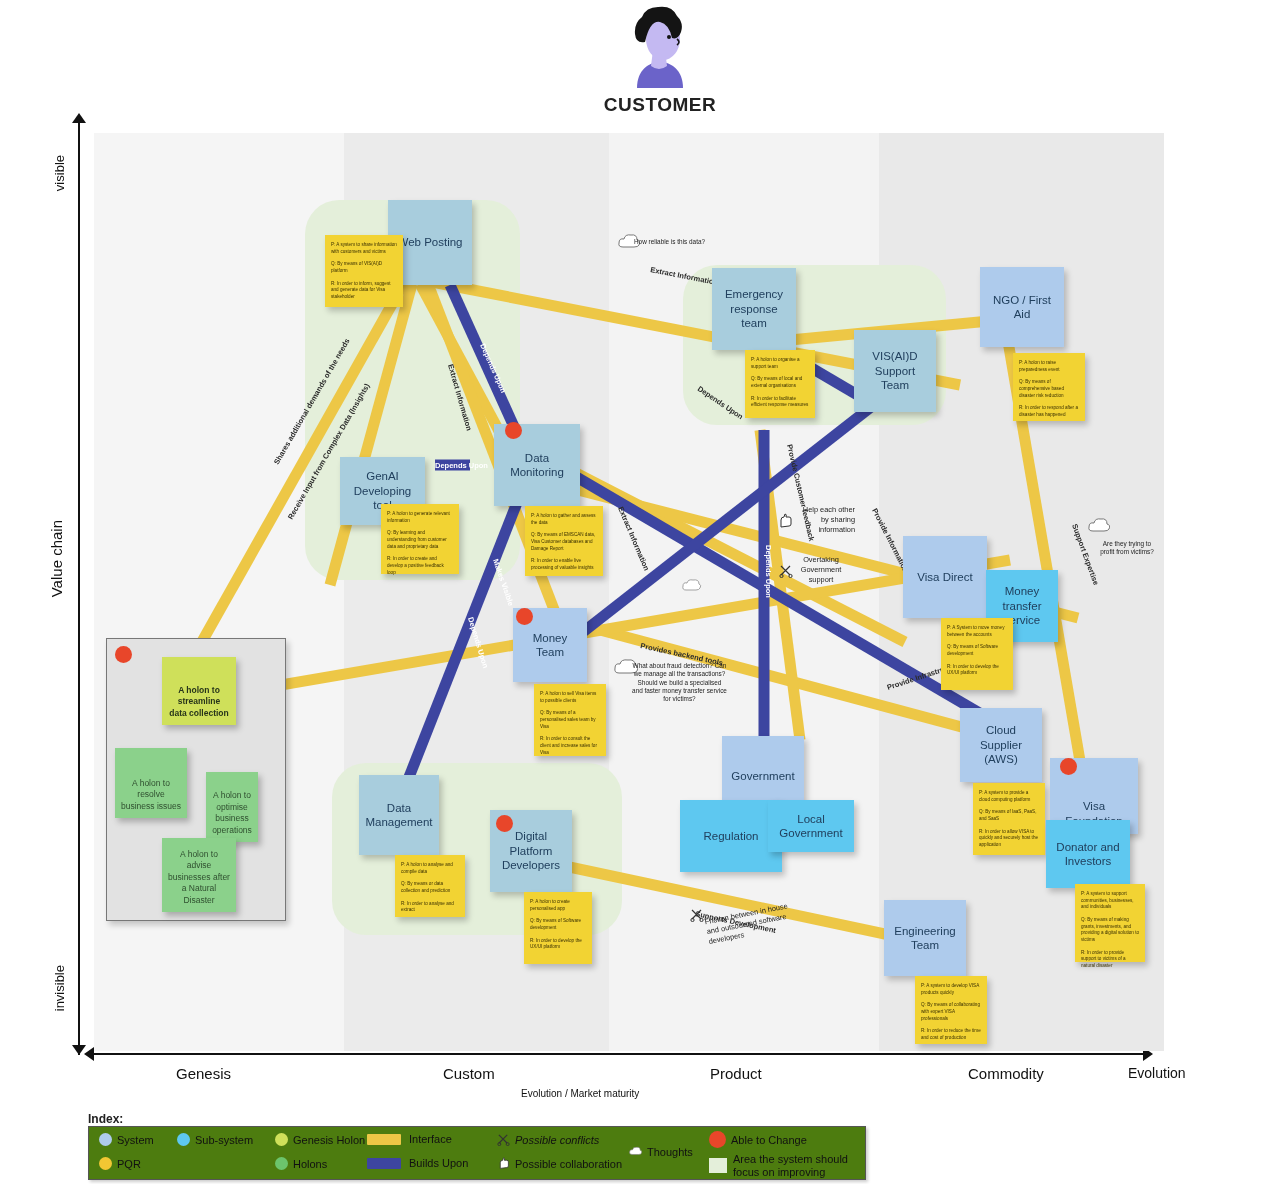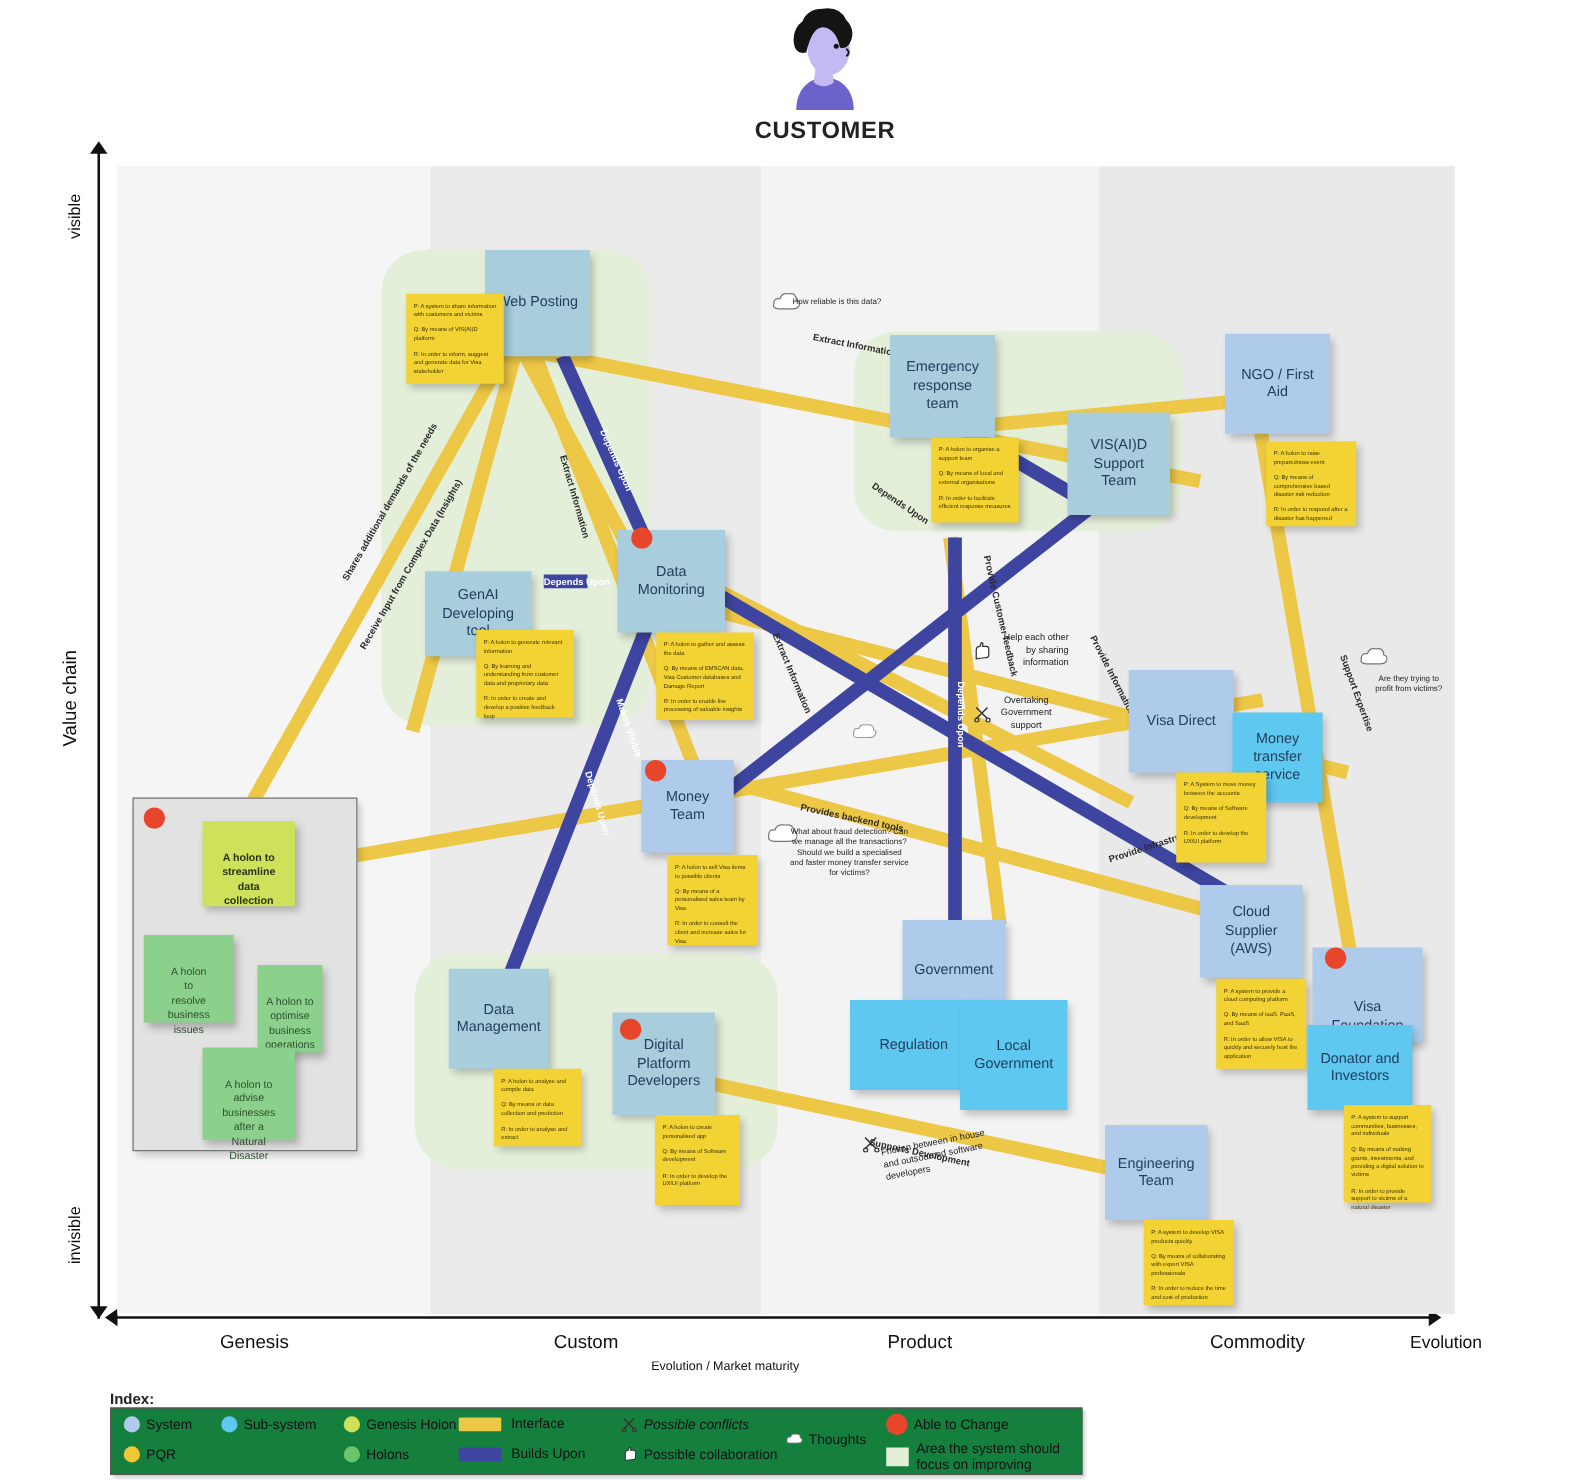--- a/index.html
+++ b/index.html
@@ -57,38 +57,38 @@
   .card{position:absolute;box-shadow:3px 4px 6px rgba(0,0,0,.22);
         display:flex;align-items:center;justify-content:center;text-align:center;
         font-size:11.5px;color:#21405e;padding:6px;box-sizing:border-box;line-height:1.25;}
   .sys{background:#a8cddd;}
   .subsys{background:#5ec8f0;}
   .sys2{background:#aecbec;}
   .pqr{position:absolute;background:#f2d333;box-shadow:3px 4px 6px rgba(0,0,0,.22);
        font-size:4.6px;line-height:1.45;color:#3a3000;padding:7px 6px;box-sizing:border-box;}
   .pqr p{margin:0 0 6px 0;}
   .holon{position:absolute;box-shadow:3px 4px 6px rgba(0,0,0,.25);
-         display:flex;align-items:flex-start;justify-content:center;text-align:center;
-         font-size:8.5px;color:#2f4f2f;padding:24px;box-sizing:border-box;line-height:1.35;}
+         display:flex;align-items:flex-end;justify-content:center;text-align:center;
+         font-size:8.5px;color:#2f4f2f;padding:6px;box-sizing:border-box;line-height:1.35;}
   .holon.genesis{background:#cfe05a;font-weight:bold;color:#27351a;}
   .holon.normal{background:#8bd18b;}
   .dot{position:absolute;width:17px;height:17px;border-radius:50%;background:#e8462a;}
 
   
   #genesis-panel{left:106px;top:638px;width:178px;height:281px;
                  background:#e2e2e2;border:1.5px solid #777;box-shadow:3px 4px 6px rgba(0,0,0,.2);}
 
   
   .annot{position:absolute;font-size:7.4px;line-height:1.35;color:#1d1d1d;}
   .thought{position:absolute;font-size:6.4px;line-height:1.3;color:#1d1d1d;}
   .cloud{position:absolute;}
 
   
   #index-title{left:88px;top:1112px;font-size:12px;font-weight:bold;}
-  #index-box{left:88px;top:1126px;width:776px;height:52px;background:#15803d;
+  #index-box{left:88px;top:1126px;width:776px;height:52px;background:#4d7c0f;
              border:1.5px solid #555;box-shadow:2px 2px 3px rgba(0,0,0,.2);}
   .legrow{position:absolute;display:flex;align-items:center;font-size:11px;color:#111;}
   .swatch{width:13px;height:13px;border-radius:50%;margin-right:5px;}
   .bar{width:34px;height:11px;margin-right:8px;border-radius:1px;}
   .areaswatch{width:18px;height:15px;background:#e4efda;margin-right:6px;}
 </style>
 </head>
 <body>
 
 <div class="abs" id="customer-header">
@@ -264,21 +264,21 @@
   <p>Q: By means of Software development</p>
   <p>R: In order to develop the UX/UI platform</p>
   </div>
 
 <div class="card sys2" style="left:722px;top:736px;width:82px;height:80px;">
   <span>Government</span>
   </div>
 <div class="card subsys" style="left:680px;top:800px;width:102px;height:72px;">
   <span>Regulation</span>
   </div>
-<div class="card subsys" style="left:768px;top:800px;width:86px;height:88px;">
+<div class="card subsys" style="left:768px;top:800px;width:86px;height:52px;">
   <span>Local Government</span>
   </div>
 
 <div class="card sys2" style="left:960px;top:708px;width:82px;height:74px;">
   <span>Cloud Supplier (AWS)</span>
   </div>
 <div class="pqr" style="left:973px;top:783px;width:72px;height:72px;">
   <p>P: A system to provide a cloud computing platform</p>
   <p>Q: By means of IaaS, PaaS, and SaaS</p>
   <p>R: In order to allow VISA to quickly and securely host the application</p>

